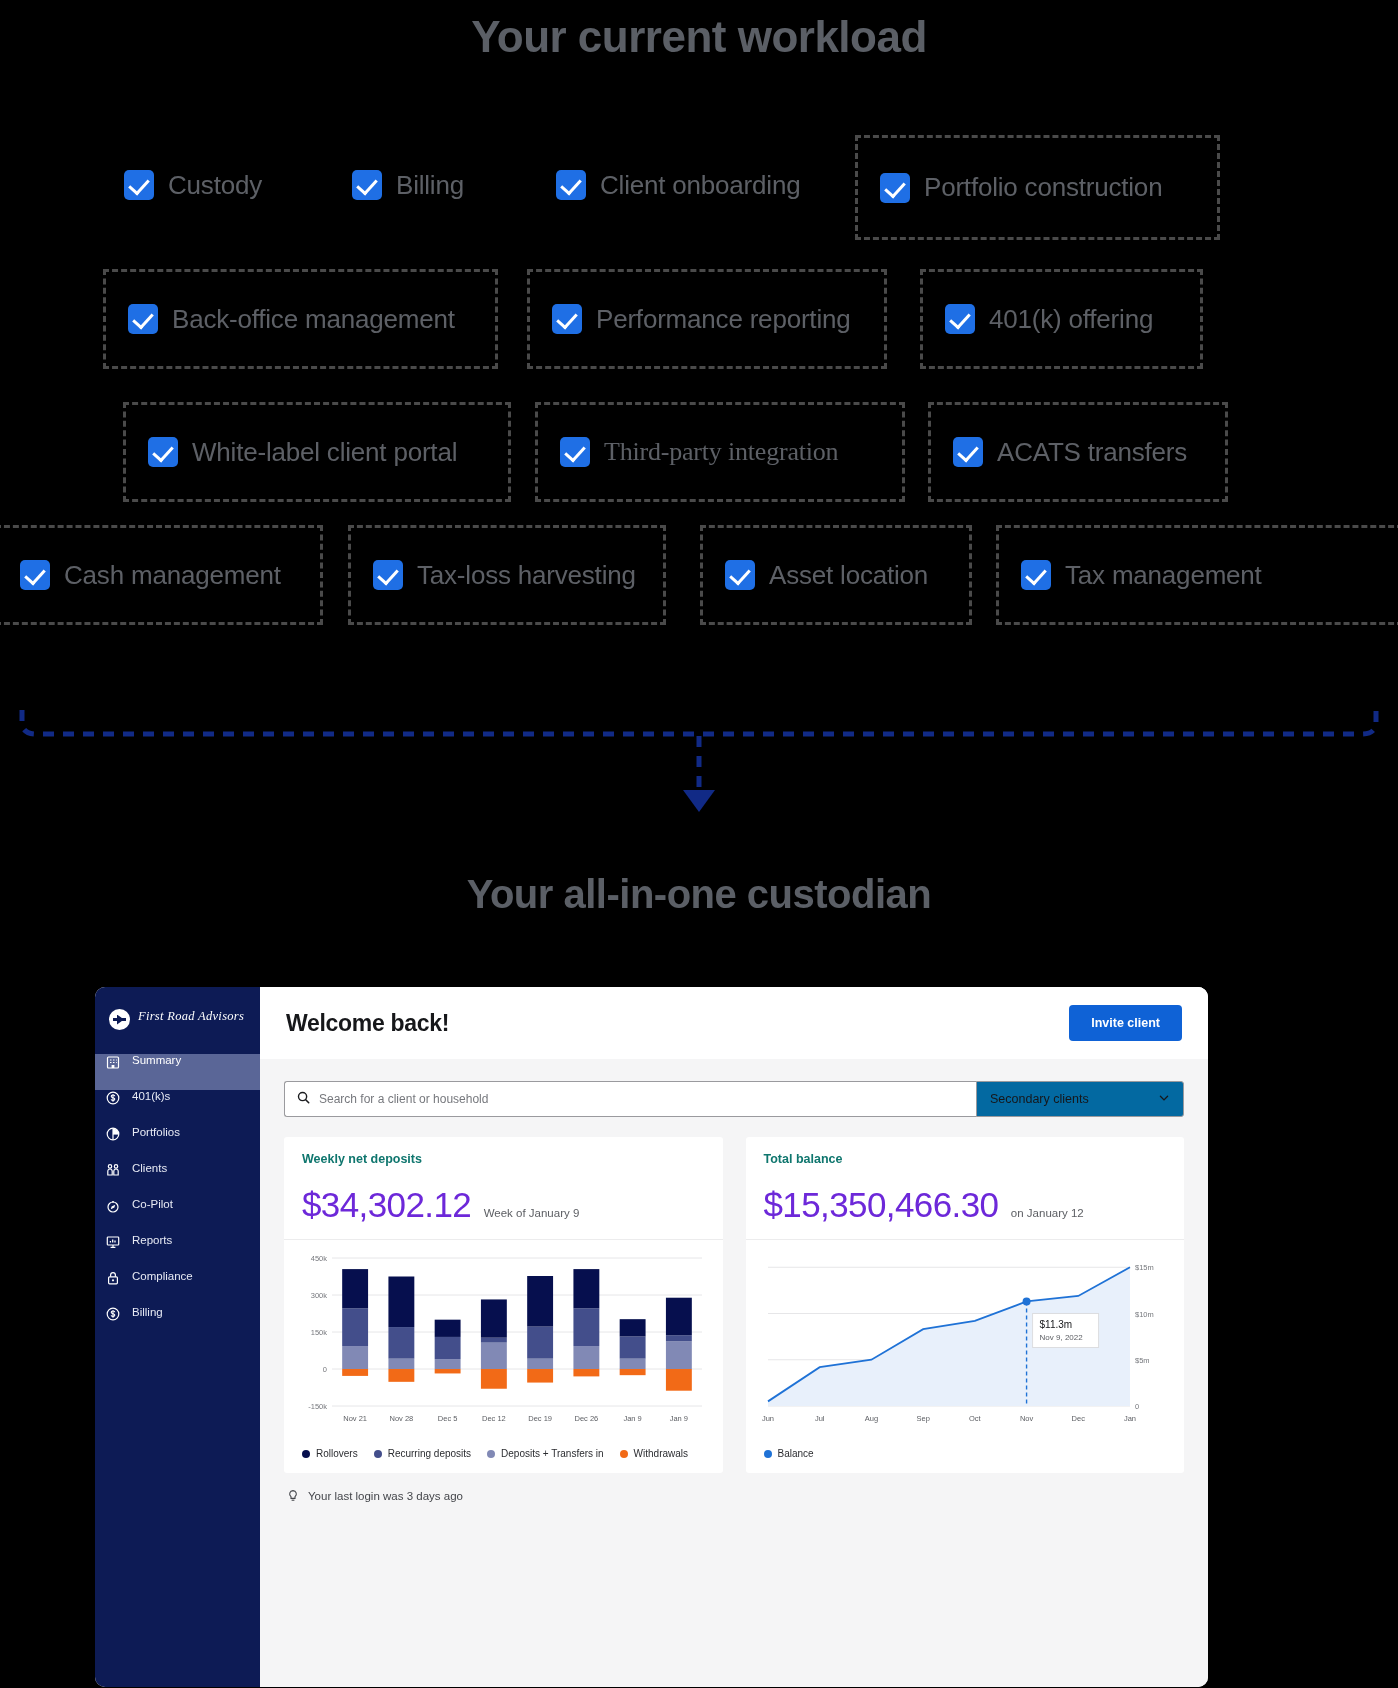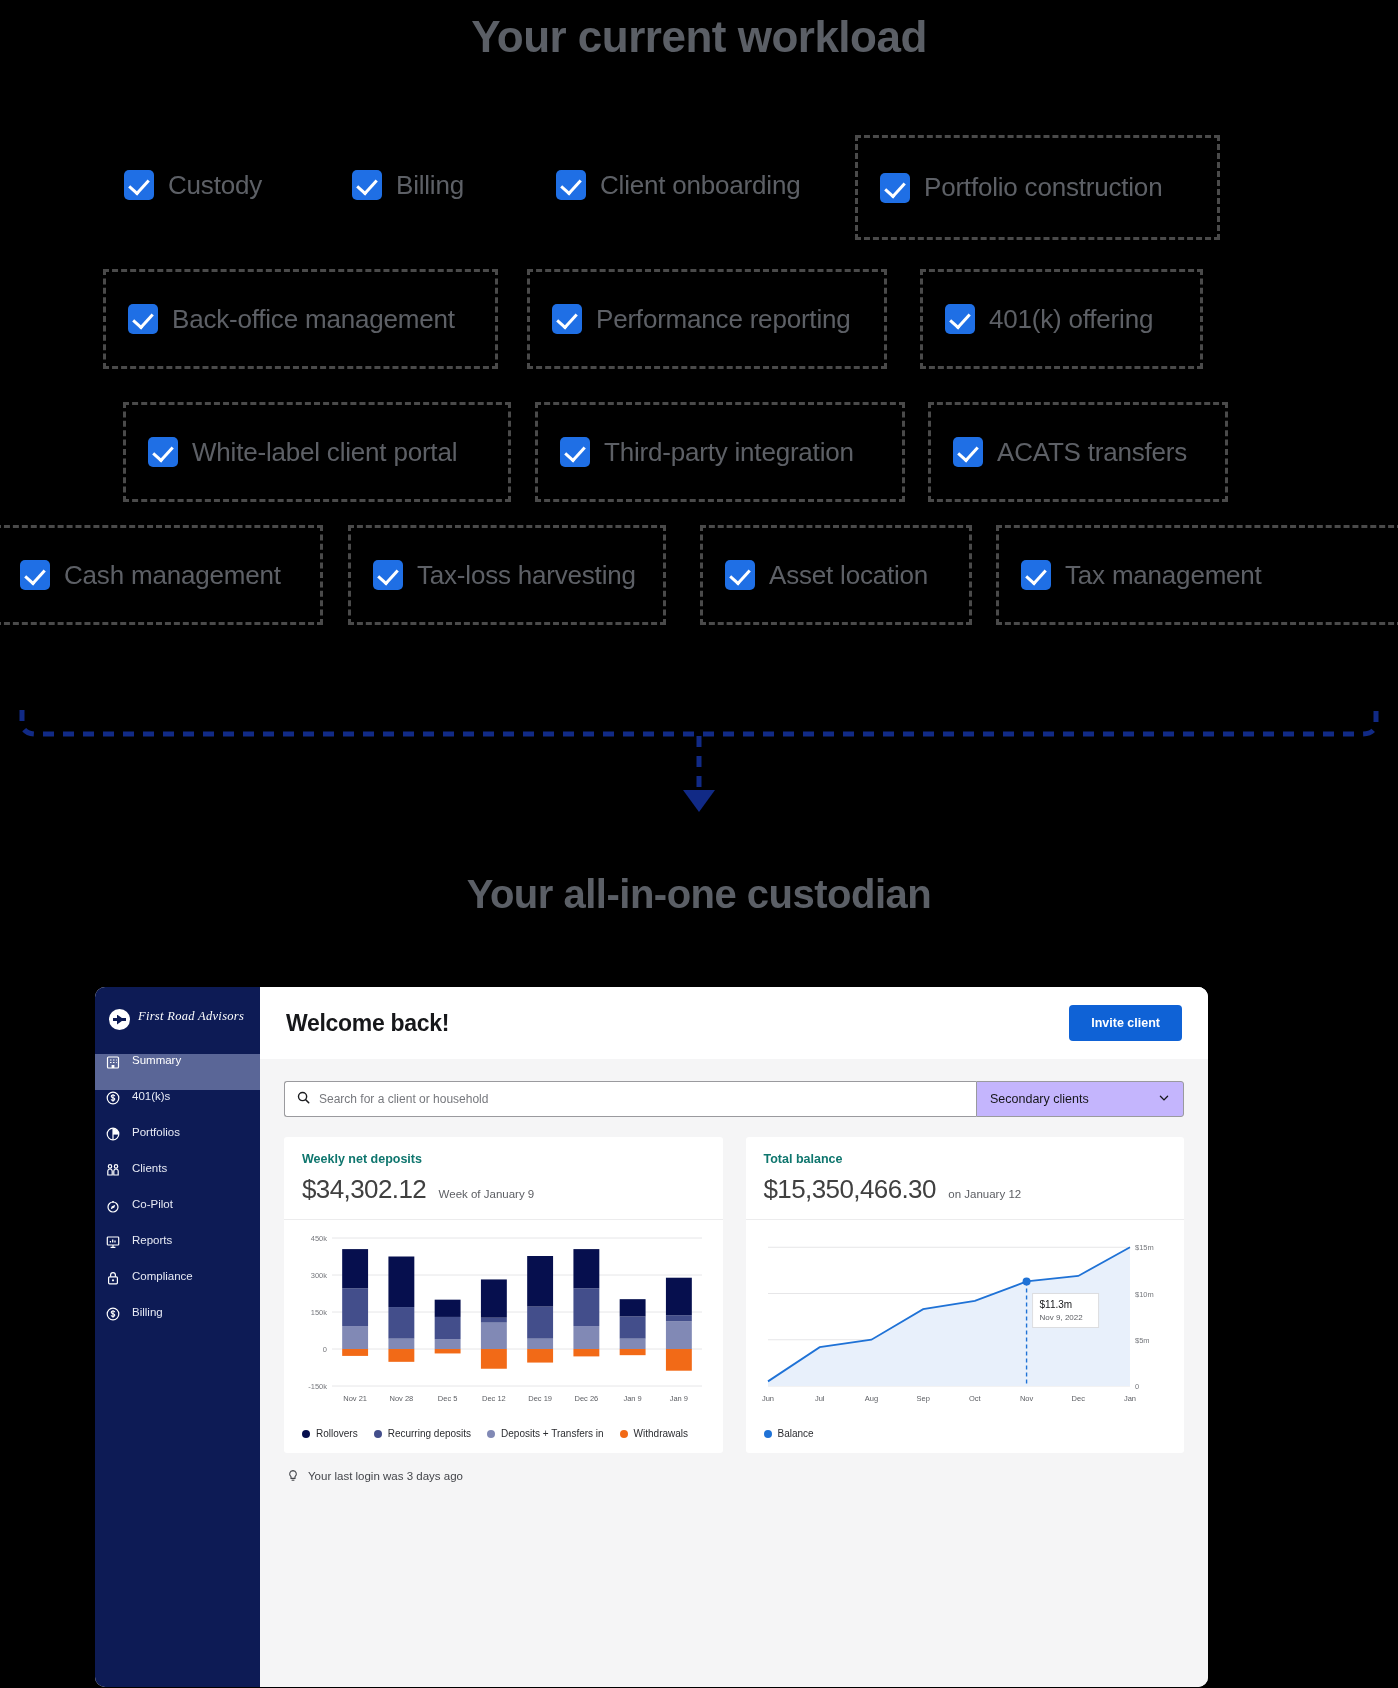--- a/index.html
+++ b/index.html
@@ -129,32 +129,32 @@
 
   .searchrow { display: flex; padding: 22px 24px 0 24px; gap: 0; }
   .search-box {
     flex: 1; height: 36px; background: #ffffff;
     border: 1px solid #9a9a9e; border-right: none;
     border-radius: 3px 0 0 3px;
     display: flex; align-items: center; gap: 9px; padding: 0 12px;
   }
   .search-ph { color: #76787d; font-size: 12px; }
   .select-box {
-    width: 208px; height: 36px; background: #c4b5fd;
+    width: 208px; height: 36px; background: #0369a1;
     border: 1px solid #9a9a9e; border-radius: 0 3px 3px 0;
     display: flex; align-items: center; justify-content: space-between;
     padding: 0 13px; cursor: pointer;
   }
   .select-val { color: #16171a; font-size: 12.5px; }
 
   .cards { display: flex; gap: 23px; padding: 20px 24px 0 24px; }
   .card { flex: 1; background: #ffffff; border-radius: 3px; display: flex; flex-direction: column; }
   .card-head { padding: 15px 18px 14px 18px; border-bottom: 1px solid #ececed; }
   .card-title { font-size: 12.5px; font-weight: 700; color: #0f766e; }
-  .card-amount { font-size: 26px; color: #404040; margin-top: 8px; letter-spacing: -0.6px; display: inline-block; }
+  .card-amount { font-size: 35px; color: #6d28d9; margin-top: 19px; letter-spacing: -0.6px; display: inline-block; }
   .card-sub { font-size: 11.5px; color: #5c5e63; margin-left: 8px; }
   .card-body { padding: 12px 14px 10px 14px; flex: 1; }
 
   .legend { display: flex; gap: 16px; padding: 4px 18px 14px 18px; flex-wrap: wrap; }
   .lg { display: flex; align-items: center; gap: 6px; font-size: 10px; color: #2b2c30; }
   .lg-dot { width: 8px; height: 8px; border-radius: 50%; flex: 0 0 8px; }
 
   .footer-note {
     display: flex; align-items: center; gap: 8px;
     padding: 16px 26px; font-size: 11.5px; color: #44464b;
@@ -202,21 +202,21 @@
         <span class="cb"></span>
         <span class="wlabel">401(k) offering</span>
       </div>
     </div>
 
     <div class="row3">
       <div class="wcell boxed abs" style="left:100px; top:7px; width:388px; height:100px;">
         <span class="cb"></span>
         <span class="wlabel">White-label client portal</span>
       </div>
-      <div class="wcell boxed abs" style="left:512px; top:7px; width:370px; height:100px;">
+      <div class="wcell boxed abs" style="left:512px; top:7px; width:370px; height:100px;font-family:Liberation Serif, serif;">
         <span class="cb"></span>
         <span class="wlabel">Third-party integration</span>
       </div>
       <div class="wcell boxed abs" style="left:905px; top:7px; width:300px; height:100px;">
         <span class="cb"></span>
         <span class="wlabel">ACATS transfers</span>
       </div>
     </div>
 
     <div class="row4">

